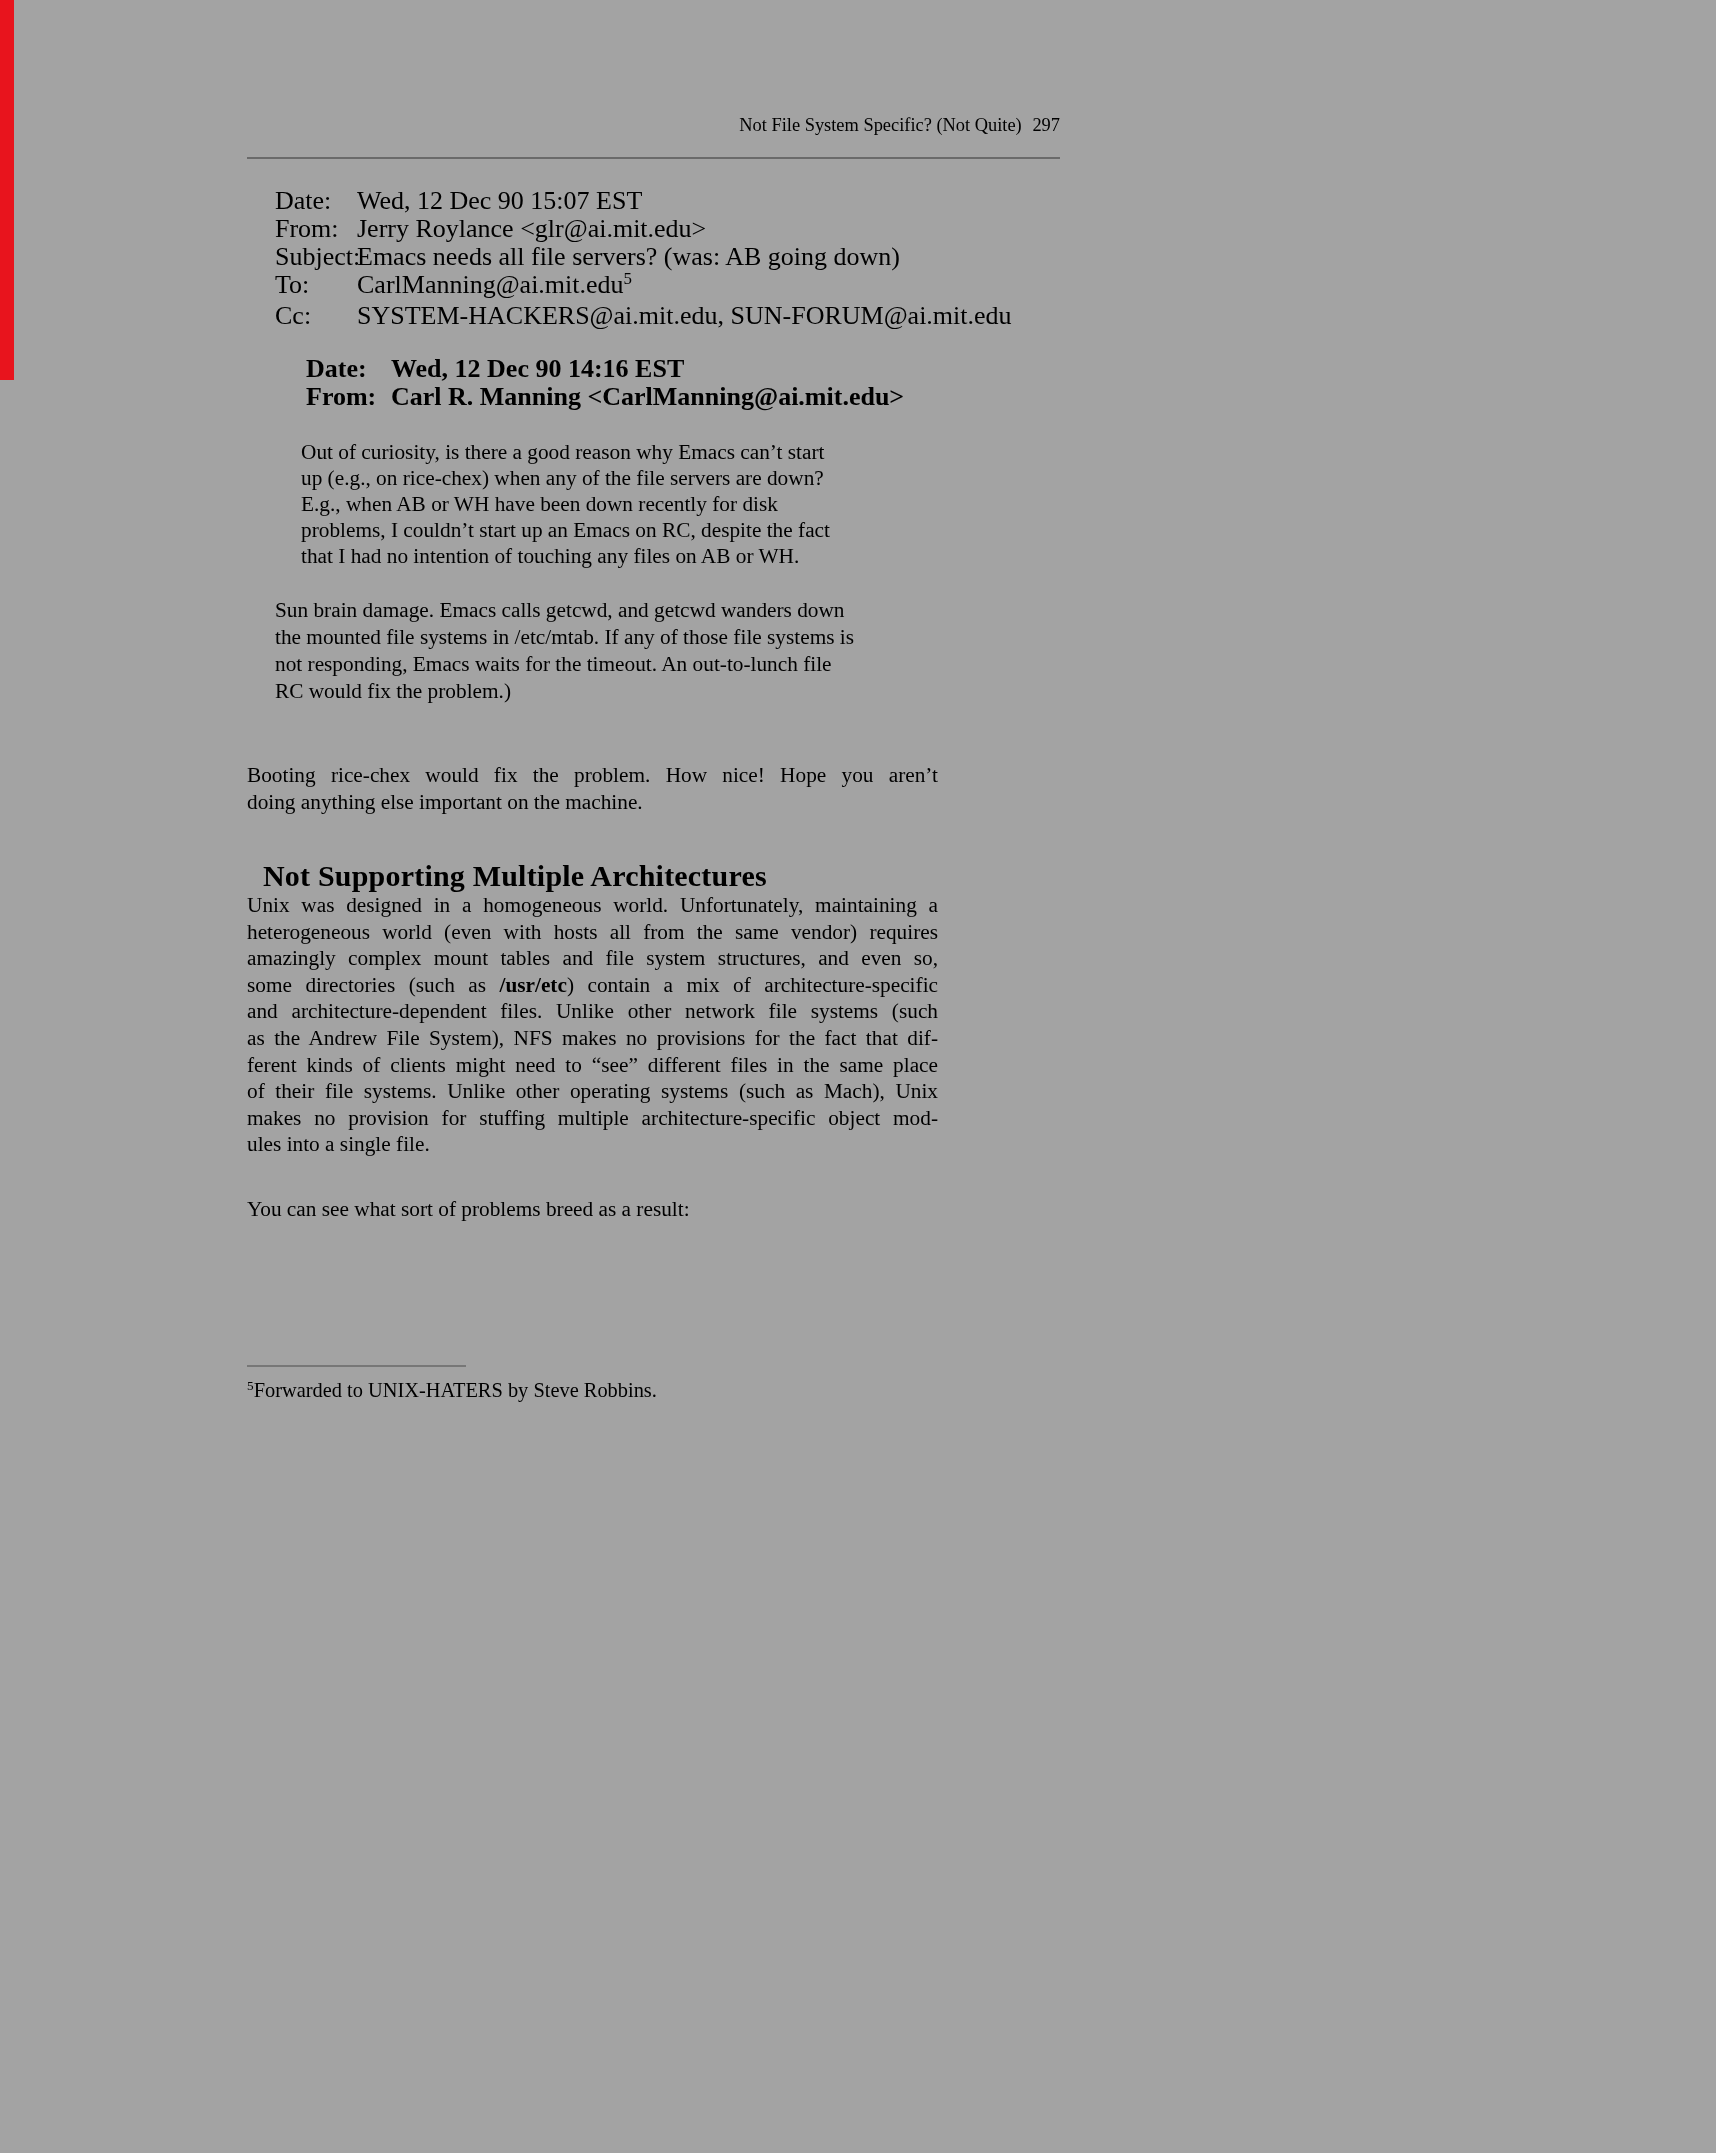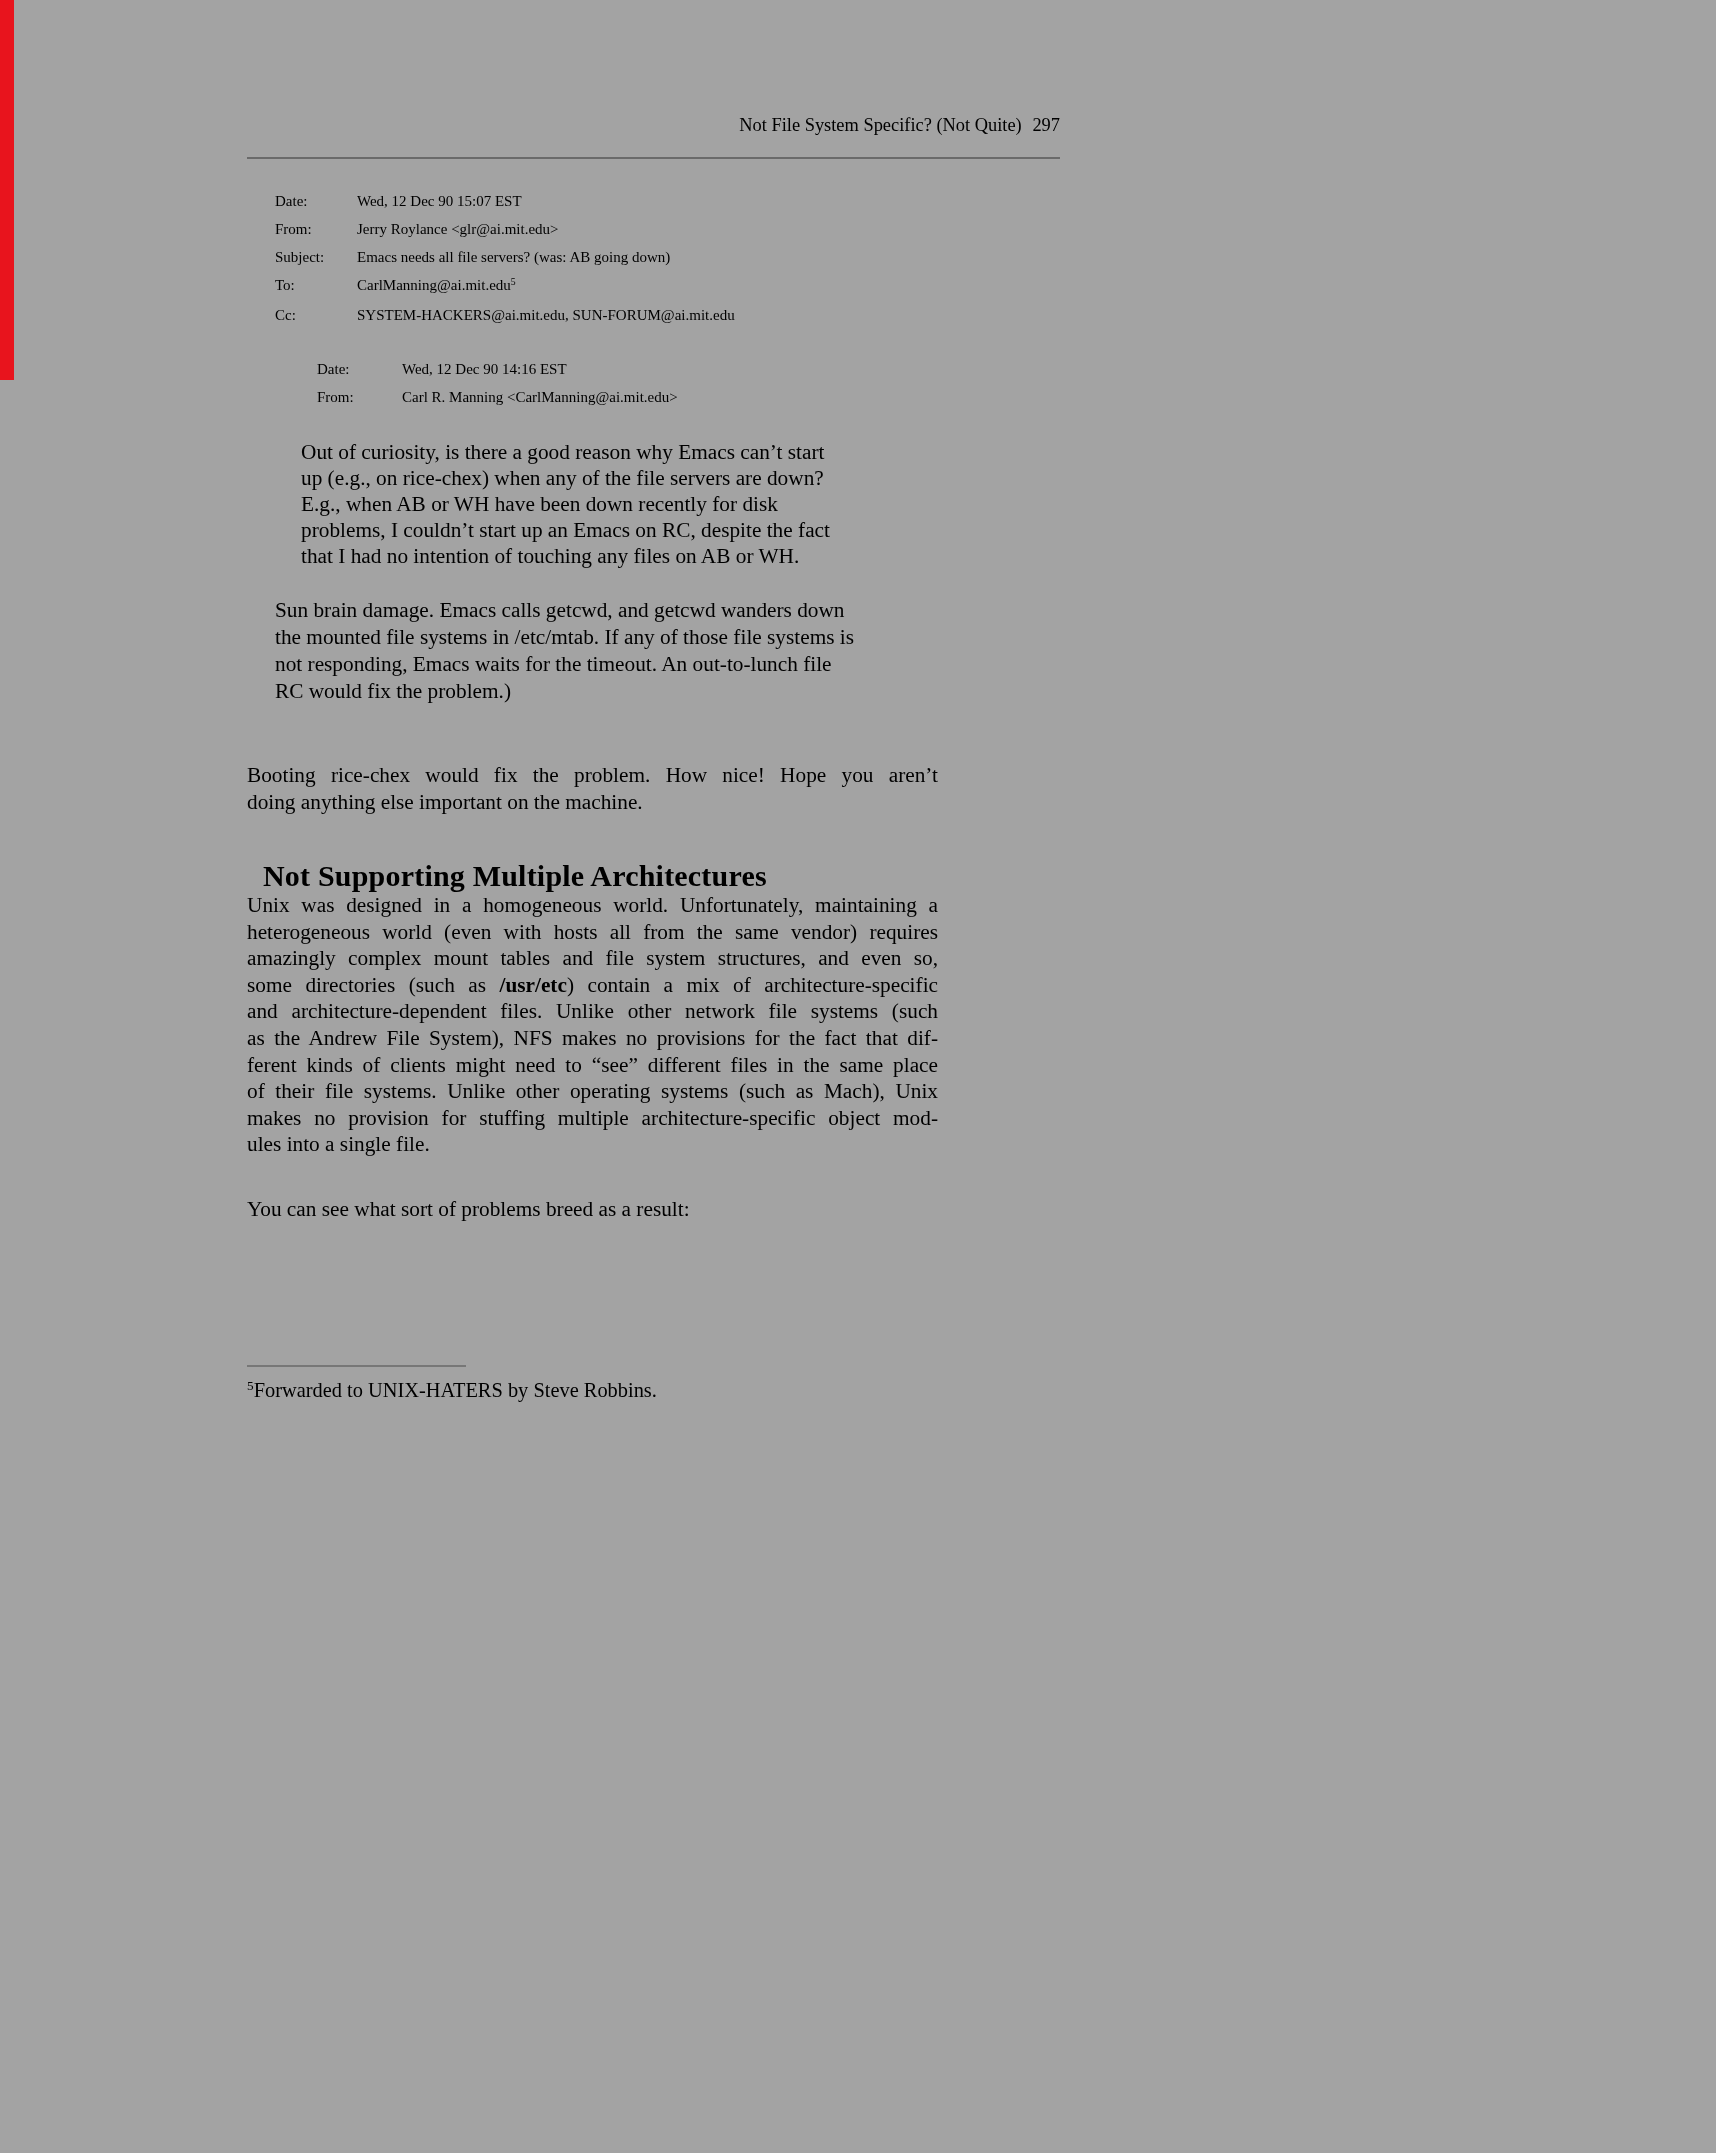--- a/index.html
+++ b/index.html
@@ -3,23 +3,23 @@
 <meta charset="utf-8">
 <style>
   html,body{margin:0;padding:0;background:#ffffff;}
   .page{position:relative;width:1717px;height:2153px;background:#a3a3a3;overflow:hidden;
         font-family:"Liberation Serif","DejaVu Serif",serif;color:#000;}
   .red-tab{position:absolute;left:0;top:0;width:13.6px;height:380px;}
   .running-head{position:absolute;left:247px;top:115px;width:813px;text-align:right;
                 font-size:18.4px;line-height:21.3px;white-space:nowrap;}
   .running-head .pageno{margin-left:10.7px;}
   .head-rule{position:absolute;left:247px;top:157px;width:813px;height:1.9px;}
-  .email-headers{position:absolute;left:275px;top:187px;font-size:15px;line-height:28px;white-space:nowrap;}
+  .email-headers{position:absolute;left:275px;top:187px;font-size:26px;line-height:28px;white-space:nowrap;}
   .email-headers .hlabel{display:inline-block;width:82px;}
-  .email-headers.nested{left:317px;top:355px;}
+  .email-headers.nested{left:306px;top:355px;font-weight:bold;}
   .email-headers.nested .hlabel{width:85px;}
   .quote{position:absolute;font-size:21.3px;line-height:26px;white-space:nowrap;}
   .quote.inner{left:301px;top:439px;}
   .quote.reply{left:275px;top:597px;line-height:27px;}
   .para{position:absolute;left:247px;width:691px;font-size:21.3px;line-height:26.6px;}
   .para .jl{text-align:justify;text-align-last:justify;}
   .para.p1{top:762px;}
   .heading{position:absolute;left:247px;top:843px;margin:16px;font-size:30px;font-weight:bold;
            letter-spacing:0.2px;white-space:nowrap;}
   .para.p2{top:892px;}

